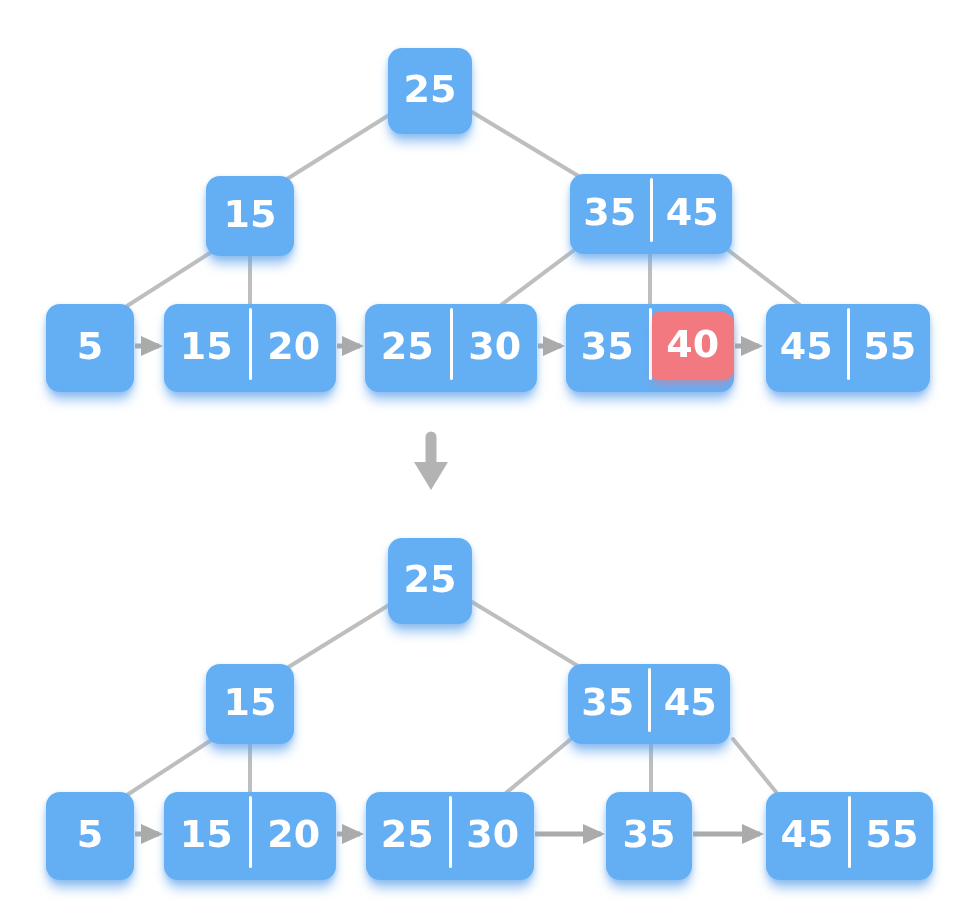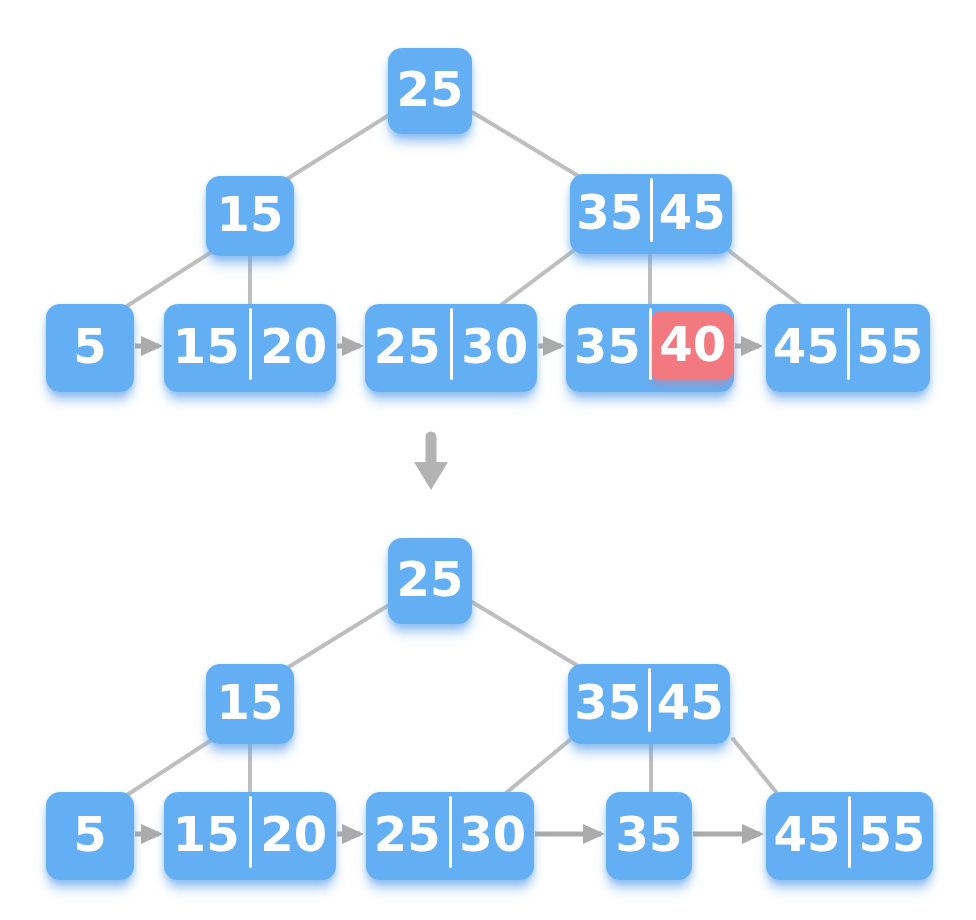--- a/index.html
+++ b/index.html
@@ -12,21 +12,21 @@
   }
   .edges{position:absolute;left:0;top:0;width:976px;height:920px;}
   .node{
     position:absolute;
     display:flex;
     align-items:stretch;
     background:#64AEF3;
     border-radius:14px;
     color:#ffffff;
     font-weight:bold;
-    font-size:48px;
+    font-size:38px;
     line-height:1;
     box-shadow:0 10px 12px -2px rgba(100,165,235,.65),
                0 2px 4px 1px rgba(130,185,245,.35);
   }
   .key{
     flex:1;
     display:flex;
     align-items:center;
     justify-content:center;
     padding-bottom:4px;

